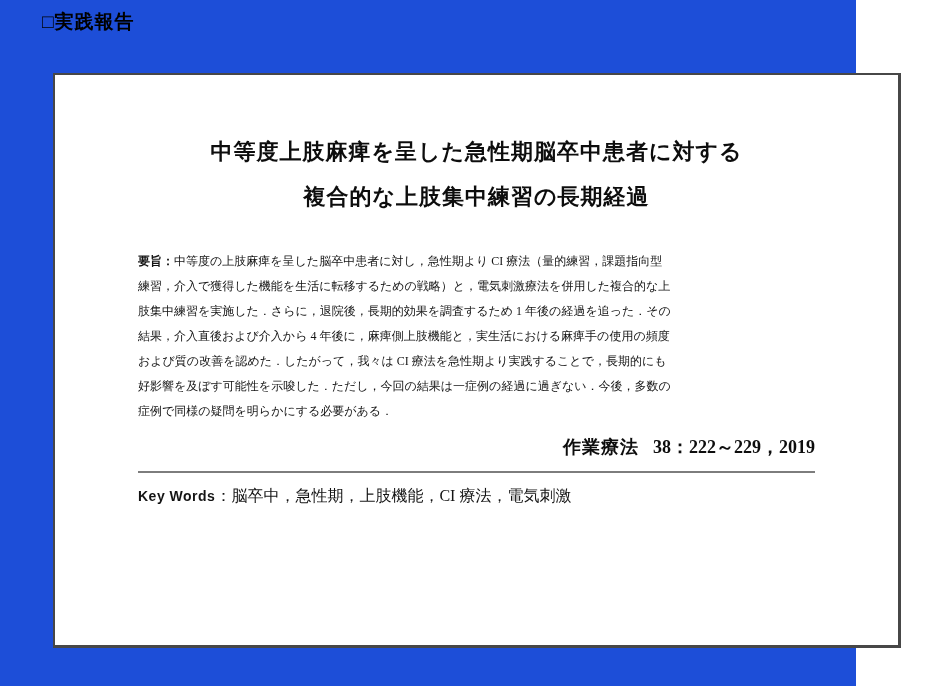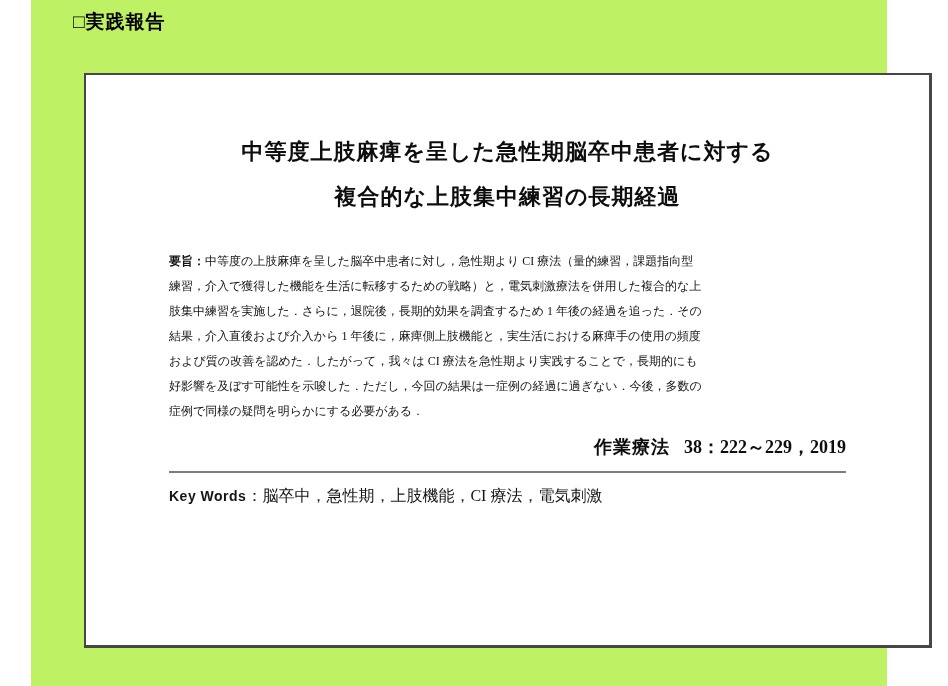--- a/index.html
+++ b/index.html
@@ -9,22 +9,21 @@
     width: 948px;
     height: 686px;
     overflow: hidden;
     color: #111111;
     font-family: "Liberation Serif", serif;
   }
   .page {
     position: relative;
     width: 856px;
     height: 686px;
-    background: #bef264;
-    margin-left: 31px;
+    background: #1d4ed8;
   }
   .report-type {
     position: absolute;
     left: 42px;
     top: 9px;
     font-family: "Liberation Sans", sans-serif;
     font-weight: 700;
     font-size: 19px;
     letter-spacing: 1px;
     color: #000000;
@@ -136,21 +135,21 @@
       <div>中等度上肢麻痺を呈した急性期脳卒中患者に対する</div>
       <div>複合的な上肢集中練習の長期経過</div>
     </div>
 
 
 
     <div class="abstract">
       <div class="abs-line"><span class="abs-label">要旨：</span><span>中等度の上肢麻痺を呈した脳卒中患者に対し，急性期より CI 療法（量的練習，課題指向型</span></div>
       <div class="abs-line">練習，介入で獲得した機能を生活に転移するための戦略）と，電気刺激療法を併用した複合的な上</div>
       <div class="abs-line">肢集中練習を実施した．さらに，退院後，長期的効果を調査するため 1 年後の経過を追った．その</div>
-      <div class="abs-line">結果，介入直後および介入から 1 年後に，麻痺側上肢機能と，実生活における麻痺手の使用の頻度</div>
+      <div class="abs-line">結果，介入直後および介入から 4 年後に，麻痺側上肢機能と，実生活における麻痺手の使用の頻度</div>
       <div class="abs-line">および質の改善を認めた．したがって，我々は CI 療法を急性期より実践することで，長期的にも</div>
       <div class="abs-line">好影響を及ぼす可能性を示唆した．ただし，今回の結果は一症例の経過に過ぎない．今後，多数の</div>
       <div class="abs-line">症例で同様の疑問を明らかにする必要がある．</div>
     </div>
 
     <div class="citation">
       <span class="journal-name">作業療法</span><span class="citation-pages">38：222～229，2019</span>
     </div>
 
     <div class="divider"></div>

